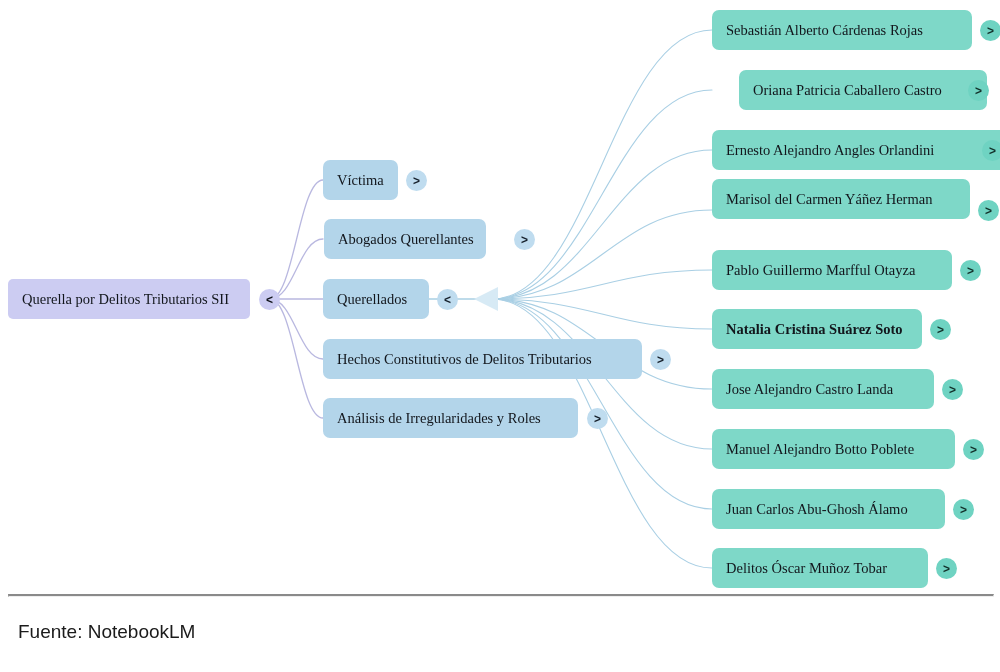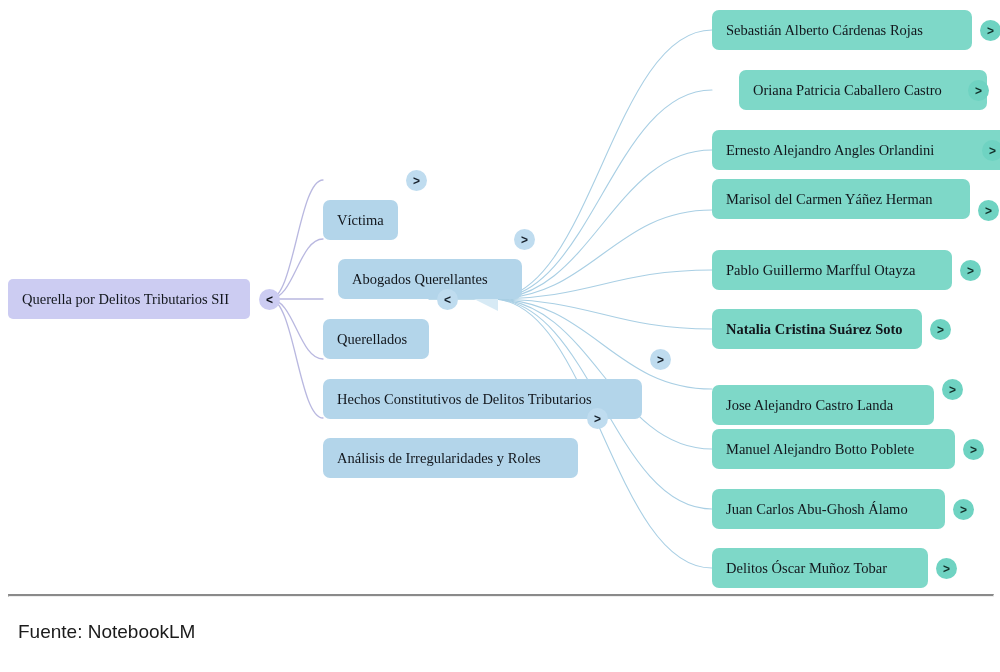--- a/index.html
+++ b/index.html
@@ -54,21 +54,20 @@
     height: 40px;
     padding: 0 14px;
     font-size: 14.5px;
     align-items: center;
   }
   .node.branch {
     background: #b3d5ea;
     height: 40px;
     padding: 0 14px;
     font-size: 14.5px;
-    margin-top: 40px;
   }
   .node.leaf {
     background: #7ed8c8;
     height: 40px;
     padding: 0 14px;
     font-size: 14.5px;
   }
 
   
   .badge {
@@ -143,21 +142,21 @@
         <path d="M 474 299 L 498 287 L 498 311 Z" fill="#d7eaf5"></path>
       </svg>
   <div class="node root" style="left: 8px; top: 279px; width: 242px;">
         <span class="node-label">Querella por Delitos Tributarios SII</span>
       </div>
       <div class="badge root-badge" style="left: 259px; top: 289px;">&lt;</div>
       <div class="node branch" style="left: 323px; top: 160px; width: 75px;">
         <span class="node-label">Víctima</span>
       </div>
       <div class="badge branch-badge" style="left: 406px; top: 170px;">&gt;</div>
-      <div class="node branch" style="left: 338px; top: 219px; width: 184px;">
+      <div class="node branch" style="left: 324px; top: 219px; width: 162px;">
         <span class="node-label">Abogados Querellantes</span>
       </div>
       <div class="badge branch-badge" style="left: 514px; top: 229px;">&gt;</div>
       <div class="node branch" style="left: 323px; top: 279px; width: 106px; text-align: center;">
         <span class="node-label">Querellados</span>
       </div>
       <div class="badge branch-badge" style="left: 437px; top: 289px;">&lt;</div>
       <div class="node branch" style="left: 323px; top: 339px; width: 319px;">
         <span class="node-label">Hechos Constitutivos de Delitos Tributarios</span>
       </div>
@@ -183,21 +182,21 @@
       </div>
       <div class="badge leaf-badge" style="left: 978px; top: 200px;">&gt;</div>
       <div class="node leaf" style="left: 712px; top: 250px; width: 240px;">
         <span class="node-label">Pablo Guillermo Marfful Otayza</span>
       </div>
       <div class="badge leaf-badge" style="left: 960px; top: 260px;">&gt;</div>
       <div class="node leaf" style="left: 712px; top: 309px; width: 210px; font-weight: bold;">
         <span class="node-label">Natalia Cristina Suárez Soto</span>
       </div>
       <div class="badge leaf-badge" style="left: 930px; top: 319px;">&gt;</div>
-      <div class="node leaf" style="left: 712px; top: 369px; width: 222px; margin-top: 16px;">
+      <div class="node leaf" style="left: 712px; top: 369px; width: 222px;">
         <span class="node-label">Jose Alejandro Castro Landa</span>
       </div>
       <div class="badge leaf-badge" style="left: 942px; top: 379px;">&gt;</div>
       <div class="node leaf" style="left: 712px; top: 429px; width: 243px;">
         <span class="node-label">Manuel Alejandro Botto Poblete</span>
       </div>
       <div class="badge leaf-badge" style="left: 963px; top: 439px;">&gt;</div>
       <div class="node leaf" style="left: 712px; top: 489px; width: 233px;">
         <span class="node-label">Juan Carlos Abu-Ghosh Álamo</span>
       </div>

